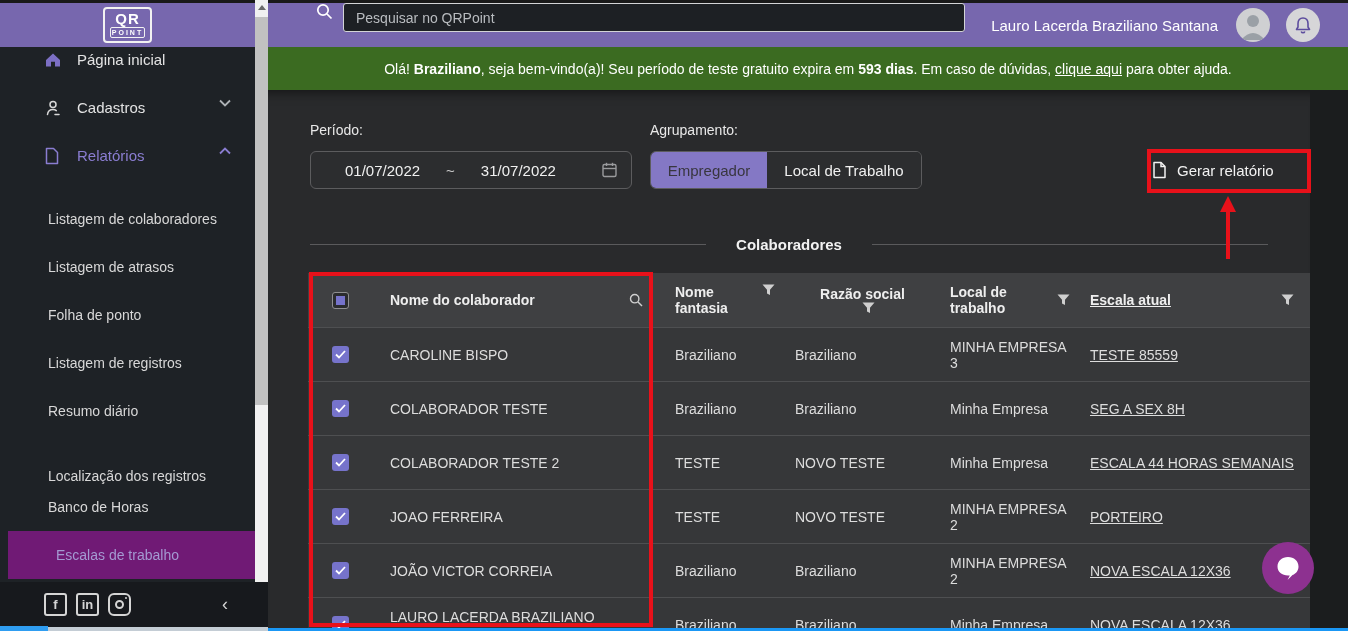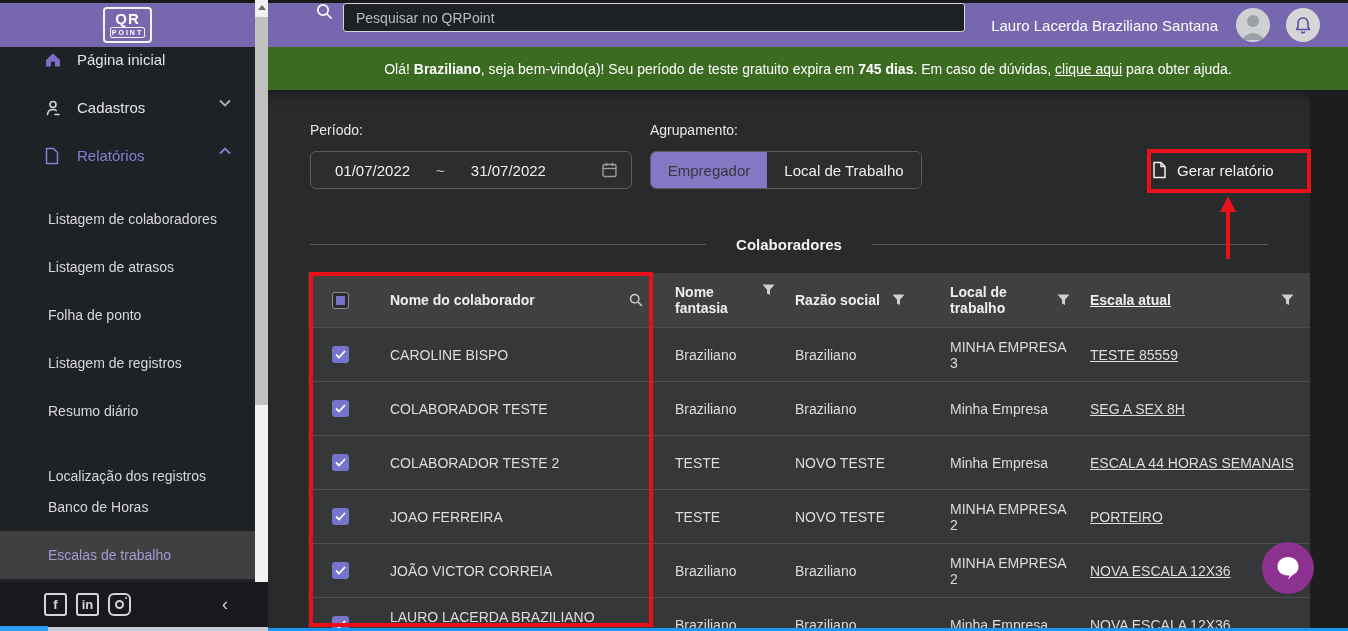--- a/index.html
+++ b/index.html
@@ -41,21 +41,21 @@
   .banner .link { text-decoration:underline; cursor:pointer; }
 
   
   .sidebar { left:0; top:47px; width:255px; height:535px; background:#1e2226; color:#e3e3e3; }
   .menu-item { position:absolute; left:0; width:255px; height:48px; display:flex;
     align-items:flex-start; padding-left:44px; font-size:15px; cursor:pointer; }
   .menu-item .mi-icon { width:18px; display:flex; margin-right:15px; }
   .menu-item .chev { position:absolute; right:24px; display:flex; }
   .menu-sub { position:absolute; left:0; width:255px; height:48px; display:flex;
     align-items:center; padding-left:48px; font-size:14px; color:#d8d8d8; cursor:pointer; }
-  .menu-sub.active { background:#404040; color:#a49ad2; }
+  .menu-sub.active { background:#701a75; color:#a49ad2;margin-left:8px; }
   .c-purple { color:#8a7dd1; }
   .c-gray { color:#aeb2b6; }
 
   .sidebar-footer { left:0; top:582px; width:268px; height:45px; background:#17191d;
     display:flex; align-items:center; }
   .soc { width:23px; height:23px; border:2px solid #d5d5d5; color:#d5d5d5; border-radius:3px;
     display:flex; align-items:center; justify-content:center; font-weight:bold; font-size:13px;
     margin-right:9px; cursor:pointer; }
   .soc.insta { border-radius:6px; position:relative; }
   .insta-lens { width:9px; height:9px; border:2px solid #d5d5d5; border-radius:50%; }
@@ -73,21 +73,21 @@
 
   
   .main-bg { left:268px; top:90px; width:1080px; height:541px; background:#1b1d1e; }
   .content-card { left:268px; top:90px; width:1042px; height:541px; background:#292a2c;
     overflow:hidden; box-shadow:inset 0 14px 12px -12px rgba(0,0,0,.55); }
   .field-label { position:absolute; color:#e8e8e8; font-size:14px; }
 
   .date-box { position:absolute; left:42px; top:61px; width:322px; height:38px; background:#2c2d2f;
     border:1px solid #5c5c5e; border-radius:6px; display:flex; align-items:center; color:#f0f0f0;
     font-size:15px; cursor:pointer; }
-  .date-box .d1 { margin-left:24px; }
+  .date-box .d1 { margin-left:34px; }
   .date-box .sep { margin:0 26px; color:#cfcfcf; }
   .date-box .cal { margin-left:auto; margin-right:14px; display:flex; color:#9a9b9d; }
 
   .toggle-group { position:absolute; left:382px; top:61px; height:38px; display:flex;
     border:1px solid #5c5c5e; border-radius:6px; overflow:hidden; }
   .tg-seg { display:flex; align-items:center; justify-content:center; font-size:15px; cursor:pointer; }
   .tg-on { width:116px; background:#8478c5; color:#38363f; }
   .tg-off { width:154px; background:#2c2d2f; color:#f0f0f0; }
 
   .report-btn { position:absolute; left:884px; top:63px; width:154px; height:34px; background:transparent;
@@ -100,21 +100,21 @@
   .section-title { color:#f2f2f2; font-size:15px; font-weight:bold; }
 
   
   .table { position:absolute; left:40px; top:183px; width:1002px; }
   .t-row { display:flex; width:1002px; height:54px; align-items:center; background:#363739;
     border-top:1px solid #4e4f51; }
   .t-header { background:#3f4042; border-top:none; color:#eeeeee; font-weight:bold; font-size:14px; }
   .t-row .col0 { width:62px; padding-left:24px; }
   .t-row .col1 { width:285px; position:relative; display:flex; align-items:center; }
   .t-row .col2 { width:120px; padding-left:20px; }
-  .t-row .col3 { width:155px; padding-left:20px; }
+  .t-row .col3 { width:155px; padding-left:20px;flex-direction:column; }
   .t-row .col4 { width:140px; padding-left:20px; }
   .t-row .col5 { width:240px; padding-left:20px; display:flex; align-items:center;text-decoration:underline; }
   .cell-text { color:#dddddd; font-size:14px; }
   .hdr-funnel { color:#cfcfcf; margin-left:12px; display:flex; cursor:pointer; }
   .col1 .hdr-search { position:absolute; right:12px; color:#cfcfcf; display:flex; cursor:pointer; }
   .col5 .funnel-right { margin-left:auto; margin-right:16px; }
 
   .cb { width:17px; height:17px; border-radius:3px; background:#7673cb; display:flex;
     align-items:center; justify-content:center; cursor:pointer; }
   .cb-ind { width:17px; height:17px; border-radius:3px; background:#2b2c2e; border:1px solid #8f8f91;
@@ -172,21 +172,21 @@
         <svg width="18" height="19" viewBox="0 0 18 19">
             <path d="M9 2 C5.7 2 4 4.5 4 7.5 L4 11 L2.5 13.5 L15.5 13.5 L14 11 L14 7.5 C14 4.5 12.3 2 9 2 Z" fill="none" stroke="#5d4d9e" stroke-width="1.6" stroke-linejoin="round"></path>
             <path d="M7.2 15.5 a1.9 1.9 0 0 0 3.6 0" fill="none" stroke="#5d4d9e" stroke-width="1.6"></path>
           </svg>
       </span>
     </div>
   </div>
 
   <div class="abs banner">
     <span>
-      <span>Olá! </span><b>Braziliano</b><span>, seja bem-vindo(a)! Seu período de teste gratuito expira em </span><b>745 dias</b><span>. Em caso de dúvidas, </span><span class="link">clique aqui</span><span> para obter ajuda.</span>
+      <span>Olá! </span><b>Braziliano</b><span>, seja bem-vindo(a)! Seu período de teste gratuito expira em </span><b>593 dias</b><span>. Em caso de dúvidas, </span><span class="link">clique aqui</span><span> para obter ajuda.</span>
     </span>
   </div>
 
   <div class="abs sidebar">
     <div class="menu-item" style="top:4px;">
       <span class="mi-icon">
         <svg width="18" height="18" viewBox="0 0 18 18">
             <path d="M2 9 L9 2.5 L16 9 L16 15.5 L11 15.5 L11 10.8 L7 10.8 L7 15.5 L2 15.5 Z" fill="#7c6fc4"></path>
           </svg>
       </span>

